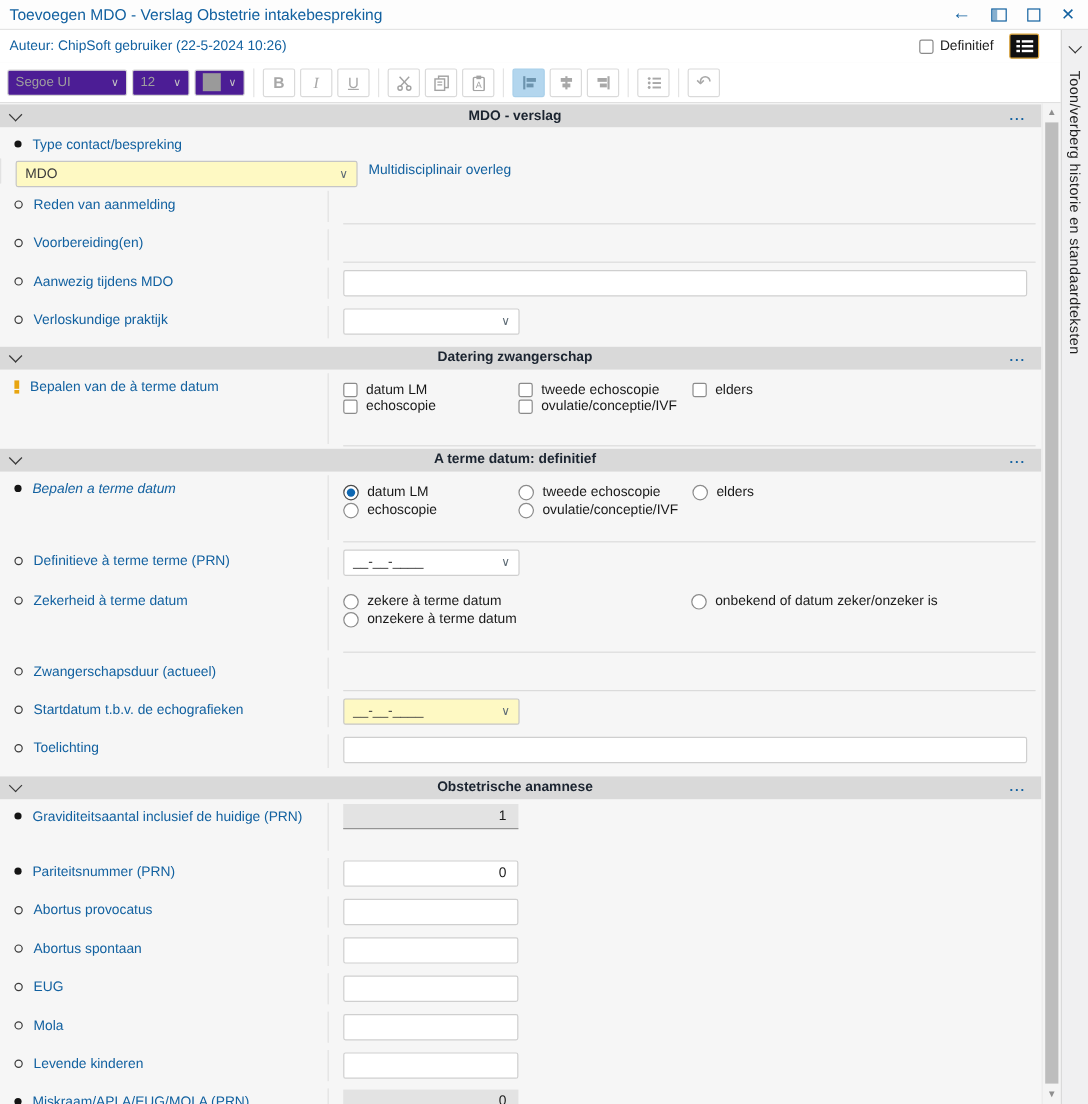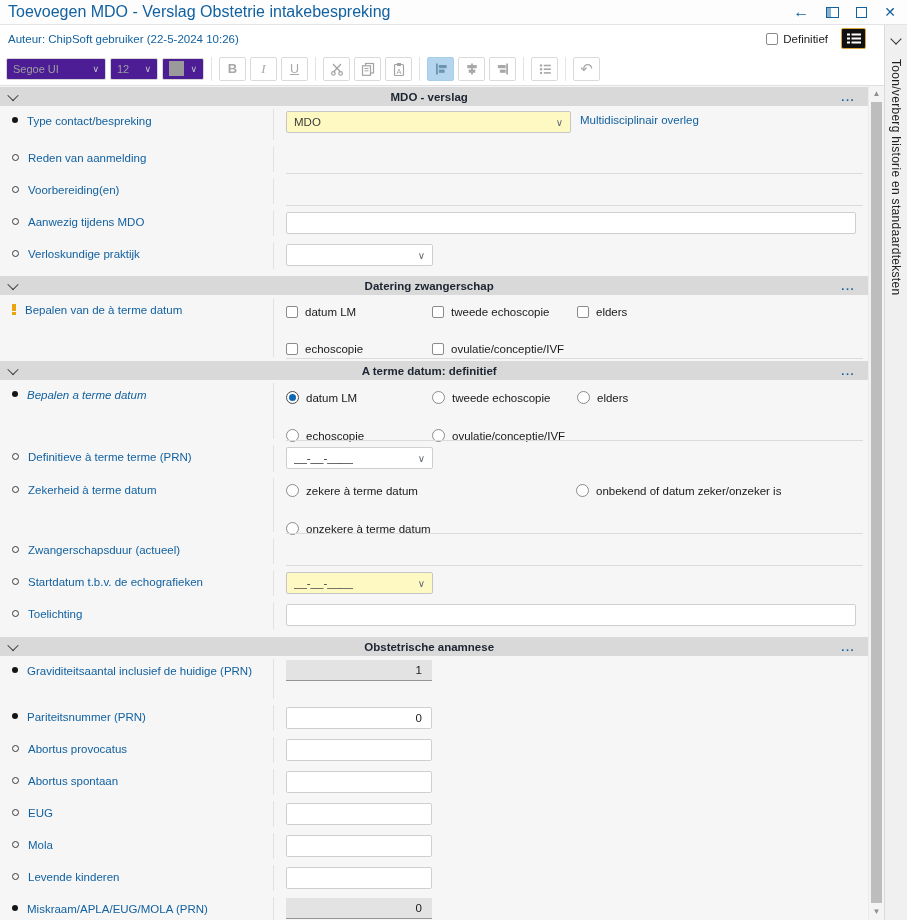--- a/index.html
+++ b/index.html
@@ -1,21 +1,21 @@
 <!DOCTYPE html>
 <html><head>
 <meta charset="utf-8">
 <style>
   html,body{margin:0;padding:0;}
   body{width:907px;height:920px;overflow:hidden;font-family:"Liberation Sans",sans-serif;background:#fff;}
   .app{position:relative;width:907px;height:920px;background:#f6f6f6;}
 
   
   .titlebar{position:absolute;top:0;left:0;right:0;height:25px;background:#fdfdfd;border-bottom:1px solid #e4e4e4;display:flex;align-items:center;padding:0 8px;box-sizing:border-box;z-index:5;}
-  .title{color:#1261a0;font-size:16px;flex:1;white-space:nowrap;}
+  .title{color:#1261a0;font-size:13px;flex:1;white-space:nowrap;}
   .winbtns{display:flex;align-items:center;gap:17px;padding-right:3px;}
   .ic-back{color:#1261a0;font-size:16px;line-height:1;cursor:default;}
   .ic-dock{width:13px;height:11px;border:1.5px solid #1261a0;box-sizing:border-box;position:relative;}
   .ic-dock::before{content:'';position:absolute;left:0;top:0;bottom:0;width:4px;background:#1261a0;opacity:.5;}
   .ic-max{width:11px;height:11px;border:1.5px solid #1261a0;box-sizing:border-box;}
   .ic-close{color:#1261a0;font-size:14px;line-height:1;}
 
   
   .strip{position:absolute;top:25px;right:0;width:23px;bottom:0;background:#f0f0f1;border-left:1px solid #dadada;box-sizing:border-box;display:flex;flex-direction:column;align-items:center;z-index:4;}
   .schev{width:7px;height:7px;border-left:1.4px solid #333;border-bottom:1.4px solid #333;transform:rotate(-45deg);margin:10px 0 6px;}
@@ -78,21 +78,21 @@
   .sel .sv{flex:1;white-space:nowrap;overflow:hidden;}
   .sel .chev{color:#5e6b75;font-size:10px;flex:none;}
   .sel.w140{width:147px;}
   .sel.w285{width:285px;}
   .sel.dis{background:#fef9c3;border-color:#c6c6c6;color:#3c3c3c;}
   .inline{display:flex;align-items:center;}
   .suffix{color:#1261a0;font-size:11.5px;margin-left:9px;white-space:nowrap;}
 
   .rofield{box-sizing:border-box;width:146px;height:21px;background:#e3e3e3;border-bottom:1px solid #949494;margin-top:4px;display:flex;align-items:center;justify-content:flex-end;padding:0 10px;font-size:11.5px;color:#1a1a1a;}
 
-  .opts{display:grid;padding-top:11px;row-gap:25px;font-size:11.5px;color:#191919;}
+  .opts{display:grid;padding-top:11px;row-gap:2px;font-size:11.5px;color:#191919;}
   .opts.c3{grid-template-columns:146px 145px auto;}
   .opts.c2{grid-template-columns:290px auto;}
   .opt{display:flex;align-items:center;gap:7px;}
   .cb{flex:none;width:12px;height:12px;border:1px solid #8b8b8b;border-radius:2px;background:#fff;box-sizing:border-box;}
   .rb{flex:none;width:13px;height:13px;border:1px solid #8b8b8b;border-radius:50%;background:#fff;position:relative;box-sizing:border-box;}
   .rb.on{border-color:#4a4a4a;}
   .rb.on::after{content:'';position:absolute;left:2px;top:2px;width:7px;height:7px;border-radius:50%;background:#0f68b2;}
 </style>
 </head>
 <body>
@@ -222,21 +222,21 @@
 
     <div class="bodywrap">
       <div class="form">
 
         <div class="sect">
           <span class="chevdn"></span>
           <span class="stitle">MDO - verslag</span>
           <span class="dots">...</span>
         </div>
 
-        <div class="row" style="min-height:37px;">
+        <div class="row" style="min-height:37px;flex-direction:column;">
           <div class="lbl">
             <span class="mk mk-full"></span>
             <span class="lt">Type contact/bespreking</span>
           </div>
           <div class="val">
             <div class="inline">
               <div class="sel w285 dis">
                 <span class="sv">MDO</span>
                 <span class="chev">∨</span>
               </div>

